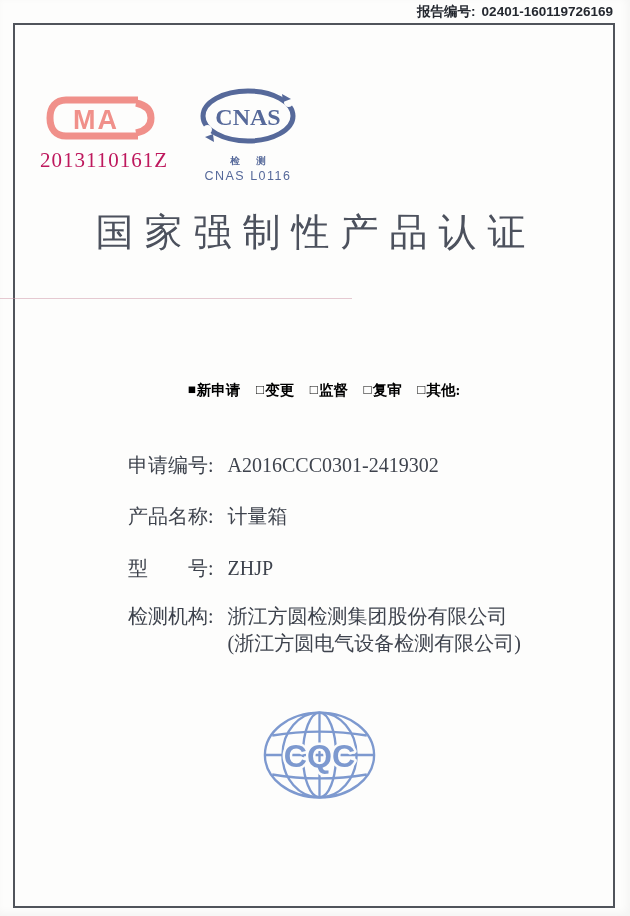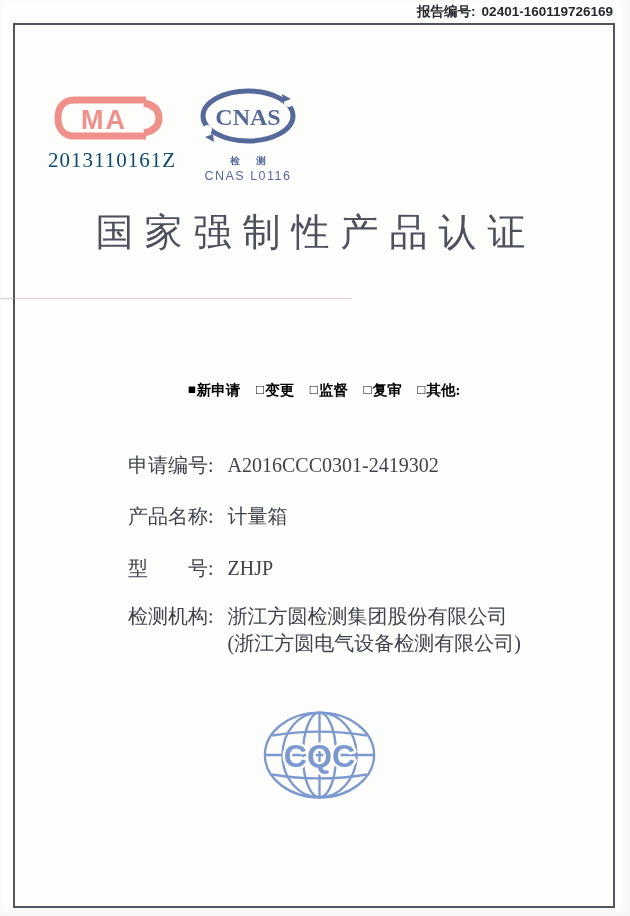--- a/index.html
+++ b/index.html
@@ -19,24 +19,24 @@
   .report-no .val { margin-left:6px; }
   .frame {
     position:absolute; left:13px; top:23px; width:598px; height:881px;
     border:2px solid #50545b; box-sizing:content-box;
   }
   .scan-line {
     position:absolute; left:0; top:298px; width:352px; height:1px;
     background:rgba(205,150,165,.5);
   }
   
-  .cma-block { position:absolute; left:48px; top:95px; width:120px; text-align:center; }
+  .cma-block { position:absolute; left:40px; top:95px; width:120px; text-align:center; }
   .cma-number {
     margin-top:3px; font-size:21px; letter-spacing:1px;
-    color:#0c4a6e; font-family:"Liberation Serif", serif;
+    color:#be185d; font-family:"Liberation Serif", serif;
   }
   .cnas-block { position:absolute; left:196px; top:87px; width:104px; text-align:center; }
   .cnas-cap1 { margin-top:2px; font-size:9.5px; letter-spacing:7px; padding-left:7px; color:#56699a; font-weight:700; }
   .cnas-cap2 { margin-top:1px; font-size:12.5px; letter-spacing:1.5px; color:#56699a; font-family:"Liberation Sans", sans-serif; }
   
   .title1 {
     position:absolute; top:207px; left:0; width:100%;
     text-align:center; font-size:38px; letter-spacing:11px; padding-left:2px;
     box-sizing:border-box; color:#4c515d; white-space:nowrap;
   }

